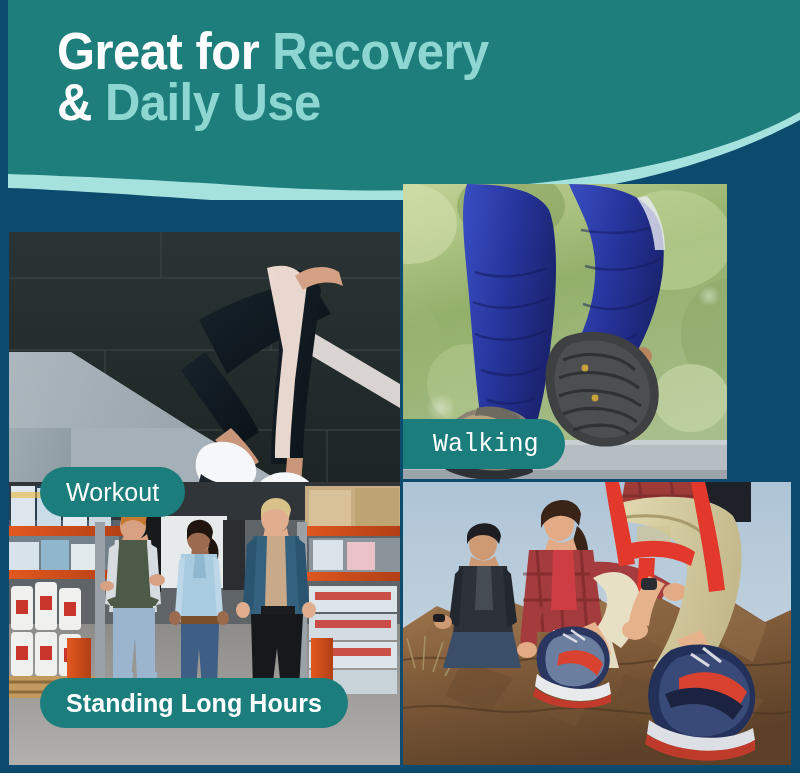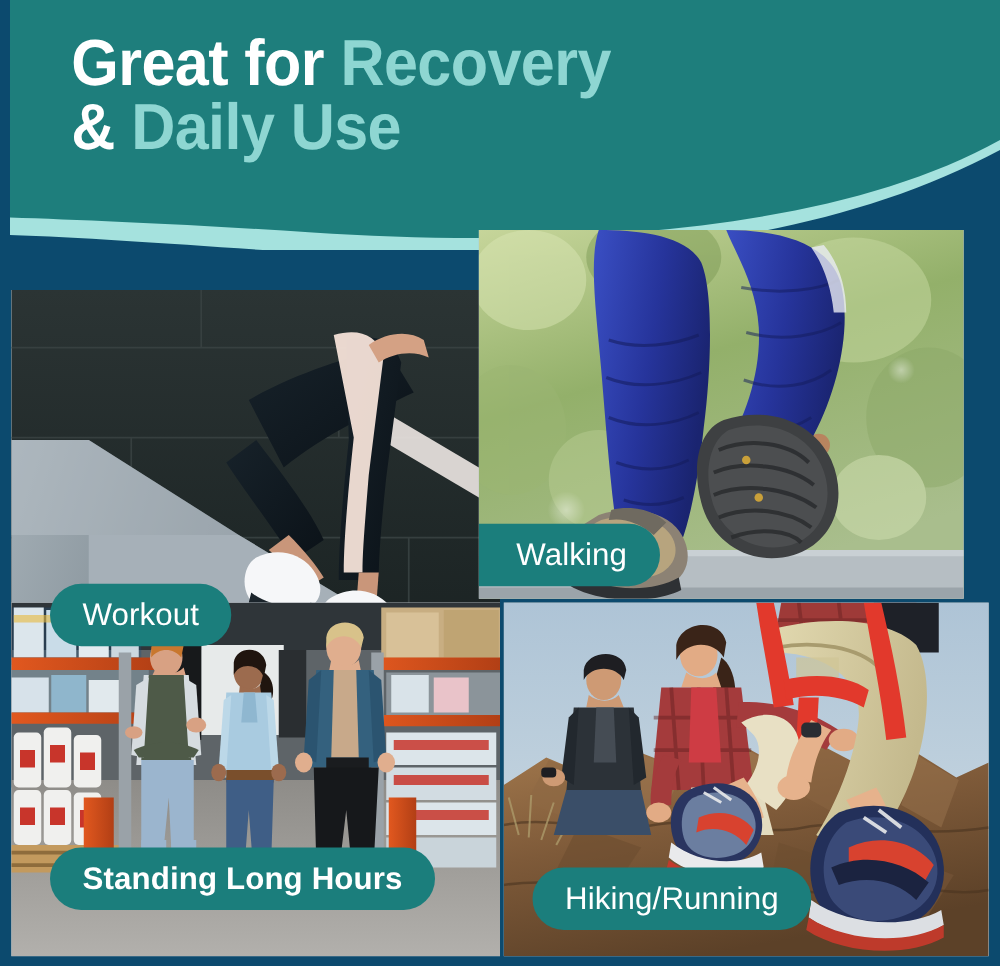--- a/index.html
+++ b/index.html
@@ -63,21 +63,21 @@
     height: 581px;
   }
   .panel {
     position: absolute;
     overflow: hidden;
     background: #b9c2c6;
   }
   .panel svg { display: block; width: 100%; height: 100%; }
 
   .panel-tl { left: 0;     top: 0;     width: 391px; height: 295px; margin-top: 48px; }
-  .panel-tr { left: 374px; top: 0;     width: 388px; height: 295px; }
+  .panel-tr { left: 394px; top: 0;     width: 324px; height: 295px; font-family: Liberation Mono, monospace; }
   .panel-bl { left: 0;     top: 298px; width: 391px; height: 283px; }
   .panel-br { left: 394px; top: 298px; width: 388px; height: 283px; }
 
   
   .pill {
     position: absolute;
     display: flex;
     align-items: center;
     box-sizing: border-box;
     height: 50px;
@@ -562,19 +562,16 @@
               <line x1="288" y1="172" x2="306" y2="184"></line>
               <line x1="300" y1="166" x2="318" y2="180"></line>
             </g>
           </g>
 
           <path d="M246,94 C236,108 228,124 226,140 L246,144 C248,128 254,112 262,102 Z" fill="#E6B28C"></path>
           <ellipse cx="232" cy="148" rx="13" ry="10" fill="#E6B28C"></ellipse>
           <rect x="238" y="96" width="16" height="12" rx="4" fill="#2A2D33"></rect>
         </g>
       </svg>
-      <div class="pill pill-hiking">
-        <span>Hiking/Running</span>
-      </div>
     </div>
 
   </div>
 </div>
 
 </body></html>

